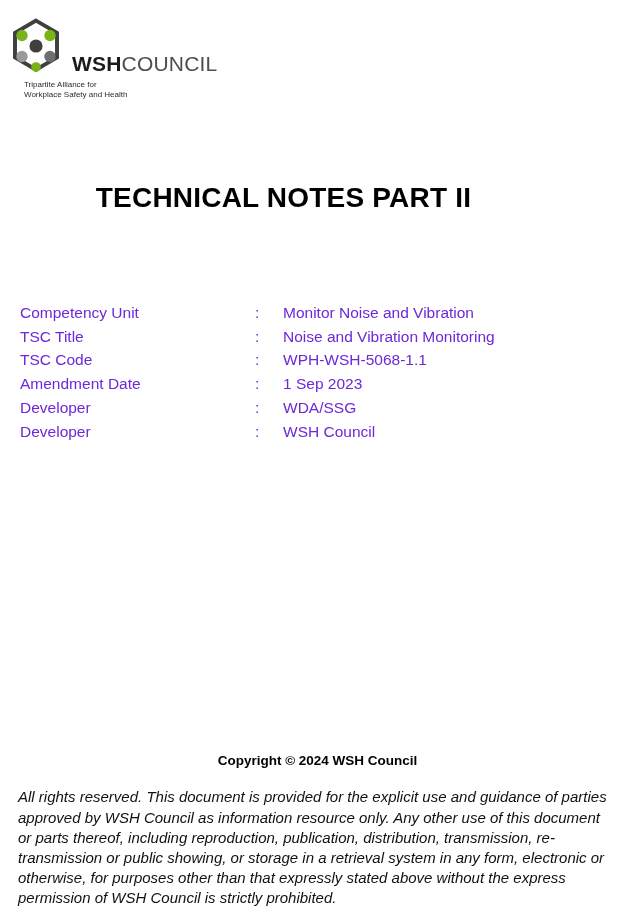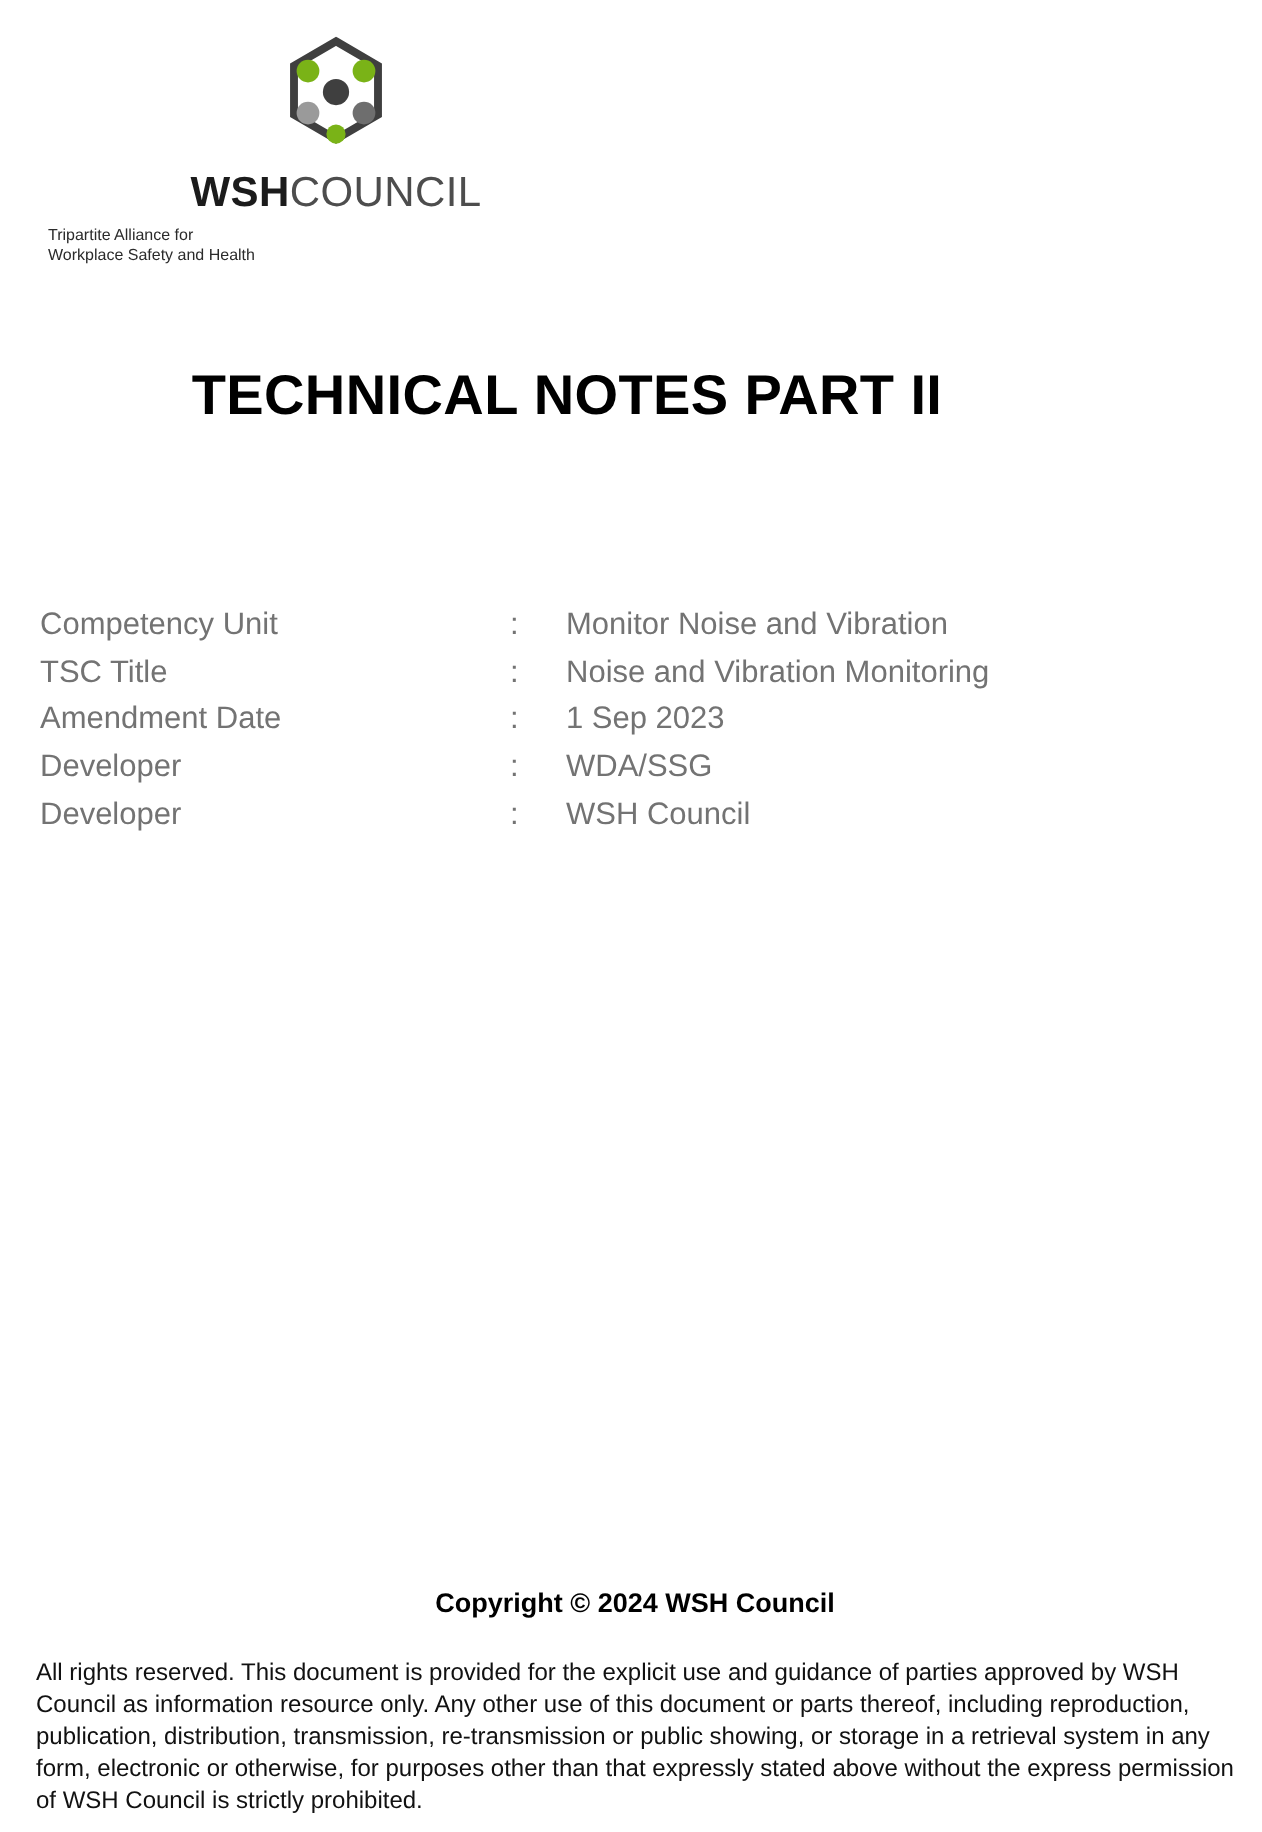--- a/index.html
+++ b/index.html
@@ -18,23 +18,22 @@
 
   
   .logo-block {
     position: absolute;
     left: 8px;
     top: 18px;
     width: 320px;
   }
   .logo-row {
     display: flex;
-    align-items: center;
+    align-items: flex-end;
     gap: 8px;
-    flex-direction: column;
   }
   .logo-mark {
     width: 56px;
     height: 56px;
     flex: 0 0 56px;
   }
   .logo-wordmark {
     font-size: 21px;
     letter-spacing: 0.2px;
     white-space: nowrap;
@@ -71,21 +70,21 @@
   }
 
   
   .meta-table {
     position: absolute;
     left: 20px;
     top: 305px;
     width: 560px;
     border-collapse: collapse;
     font-size: 15.5px;
-    color: #737373;
+    color: #6d28d9;
   }
   .meta-table td {
     padding: 0 0 7px 0;
     vertical-align: top;
     line-height: 1.08;
     white-space: nowrap;
   }
   .meta-label { width: 235px; }
   .meta-colon { width: 28px; }
   .meta-value { }
@@ -98,24 +97,25 @@
     bottom: 8px;
   }
   .copyright-line {
     text-align: center;
     font-size: 13.5px;
     font-weight: bold;
     margin-bottom: 19px;
     color: #000000;
   }
   .rights-text {
-    font-size: 12px;
+    font-size: 15px;
     line-height: 1.34;
     text-align: left;
     color: #111111;
+    font-style: italic;
   }
 </style>
 </head>
 <body>
 
 <div class="logo-block">
   <div class="logo-row">
     <span class="logo-mark">
       <svg viewBox="0 0 64 64" width="56" height="56" aria-hidden="true">
 
@@ -152,20 +152,25 @@
       <td class="meta-label">Competency Unit</td>
       <td class="meta-colon">:</td>
       <td class="meta-value">Monitor Noise and Vibration</td>
     </tr>
     <tr>
       <td class="meta-label">TSC Title</td>
       <td class="meta-colon">:</td>
       <td class="meta-value">Noise and Vibration Monitoring</td>
     </tr>
     <tr>
+      <td class="meta-label">TSC Code</td>
+      <td class="meta-colon">:</td>
+      <td class="meta-value">WPH-WSH-5068-1.1</td>
+    </tr>
+    <tr>
       <td class="meta-label">Amendment Date</td>
       <td class="meta-colon">:</td>
       <td class="meta-value">1 Sep 2023</td>
     </tr>
     <tr>
       <td class="meta-label">Developer</td>
       <td class="meta-colon">:</td>
       <td class="meta-value">WDA/SSG</td>
     </tr>
     <tr>

